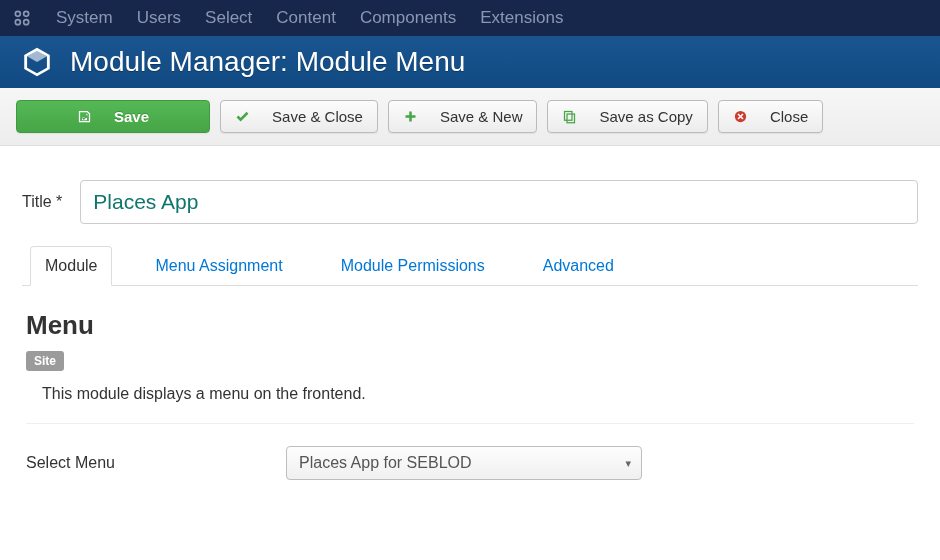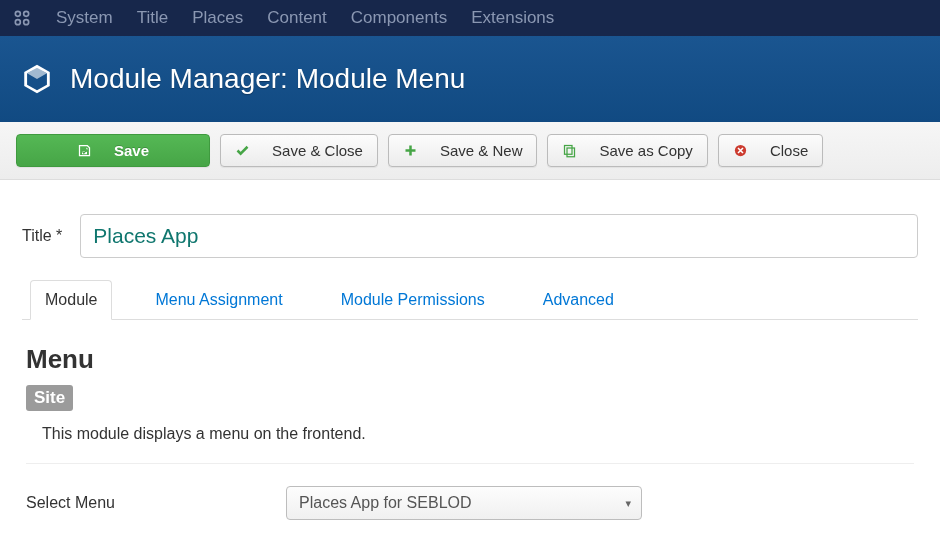--- a/index.html
+++ b/index.html
@@ -20,21 +20,21 @@
     gap: 24px;
   }
   .topnav .logo svg { display: block; }
   .topnav .navitem {
     color: #8a97b2;
     font-size: 17px;
     cursor: pointer;
   }
   .headerbar {
     background: linear-gradient(#1a5590, #114a82);
-    height: 86px;
+    height: 52px;
     display: flex;
     align-items: center;
     padding: 0 20px;
     gap: 16px;
   }
   .headerbar .cube svg { display: block; }
   .headerbar h1 {
     color: #fff;
     font-size: 28px;
     font-weight: 500;
@@ -105,21 +105,21 @@
     border-bottom-color: #fff;
     border-radius: 4px 4px 0 0;
     background: #fff;
   }
   .panel { padding: 24px 4px; }
   .panel h2 { font-size: 26px; font-weight: 700; margin-bottom: 10px; }
   .badge {
     display: inline-block;
     background: #9b9b9b;
     color: #fff;
-    font-size: 17px;
+    font-size: 12px;
     font-weight: 600;
     padding: 3px 8px;
     border-radius: 3px;
   }
   .desc { margin: 14px 16px 20px; color: #333; font-size: 16px; }
   hr { border: none; border-top: 1px solid #eee; margin: 12px 0 22px; }
   .form-row { display: flex; align-items: center; }
   .form-row label { width: 260px; font-size: 16px; color: #333; }
   .select {
     width: 356px;
@@ -150,22 +150,22 @@
     <svg width="20" height="20" viewBox="0 0 24 24">
         <g fill="none" stroke="#8a97b2" stroke-width="2">
           <circle cx="7" cy="7" r="3"></circle>
           <circle cx="17" cy="7" r="3"></circle>
           <circle cx="7" cy="17" r="3"></circle>
           <circle cx="17" cy="17" r="3"></circle>
         </g>
       </svg>
   </span>
   <span class="navitem">System</span>
-  <span class="navitem">Title</span>
-  <span class="navitem">Places</span>
+  <span class="navitem">Users</span>
+  <span class="navitem">Select</span>
   <span class="navitem">Content</span>
   <span class="navitem">Components</span>
   <span class="navitem">Extensions</span>
 </div>
 
 <div class="headerbar">
   <span class="cube">
     <svg width="34" height="34" viewBox="0 0 24 24">
         <path fill="#fff" d="M12 2l9 5v10l-9 5-9-5V7l9-5zm0 2.3L5 8v8l7 3.9L19 16V8l-7-3.7z"></path>
         <path fill="#fff" d="M12 12l7-4-7-4-7 4 7 4z" opacity=".6"></path>

